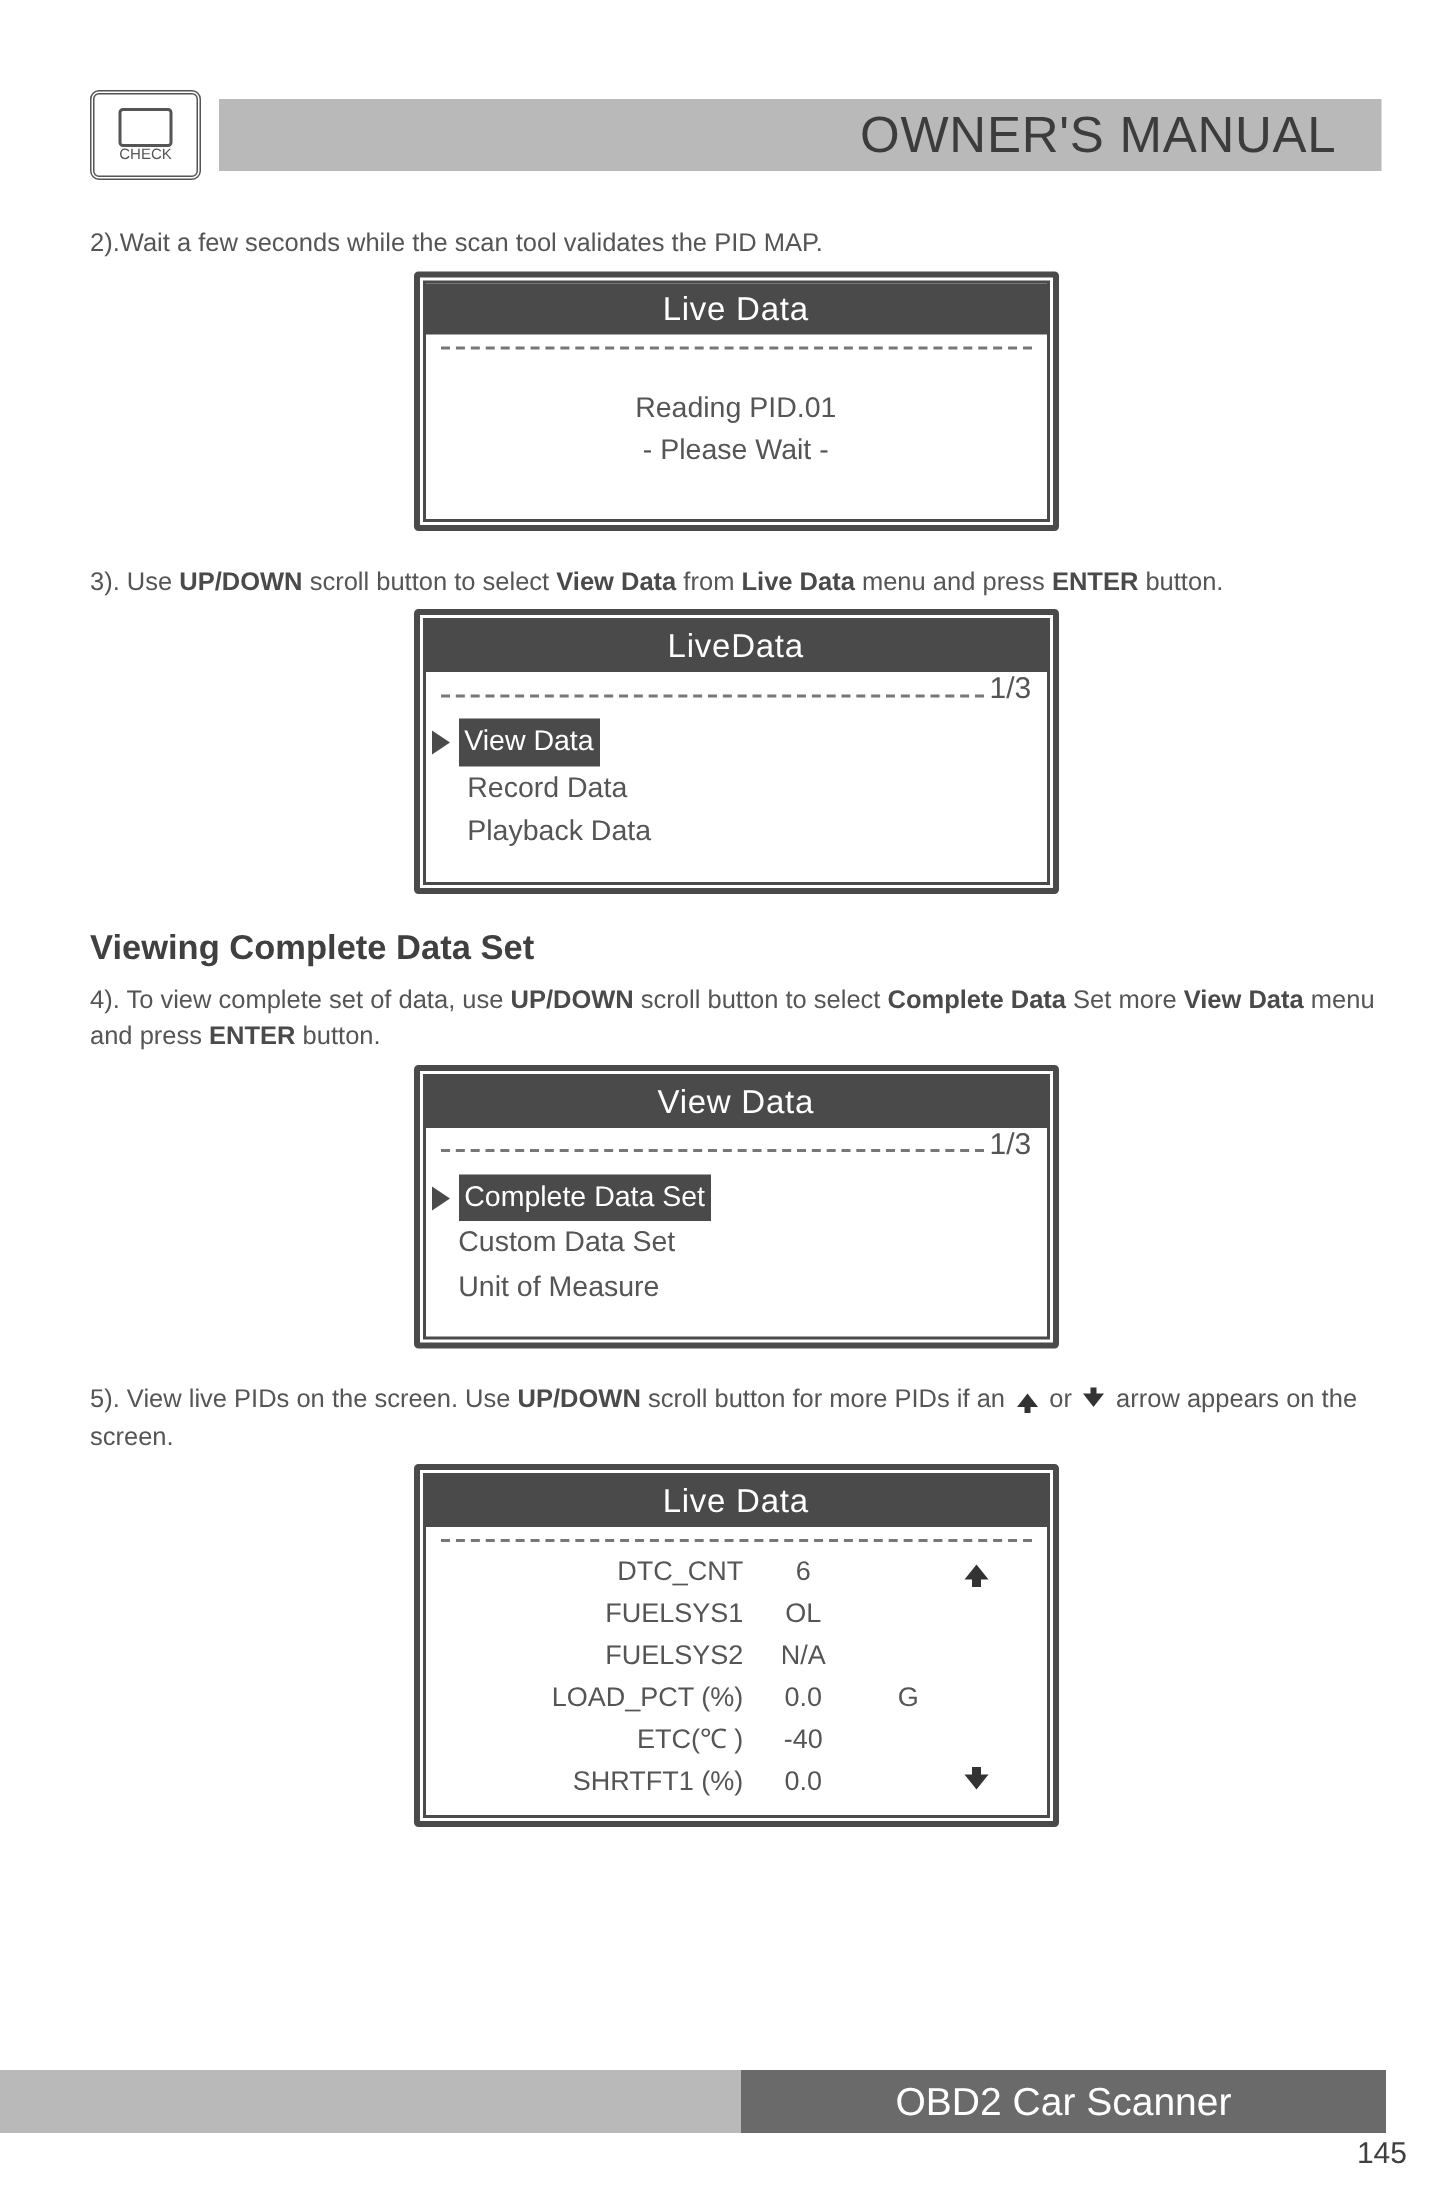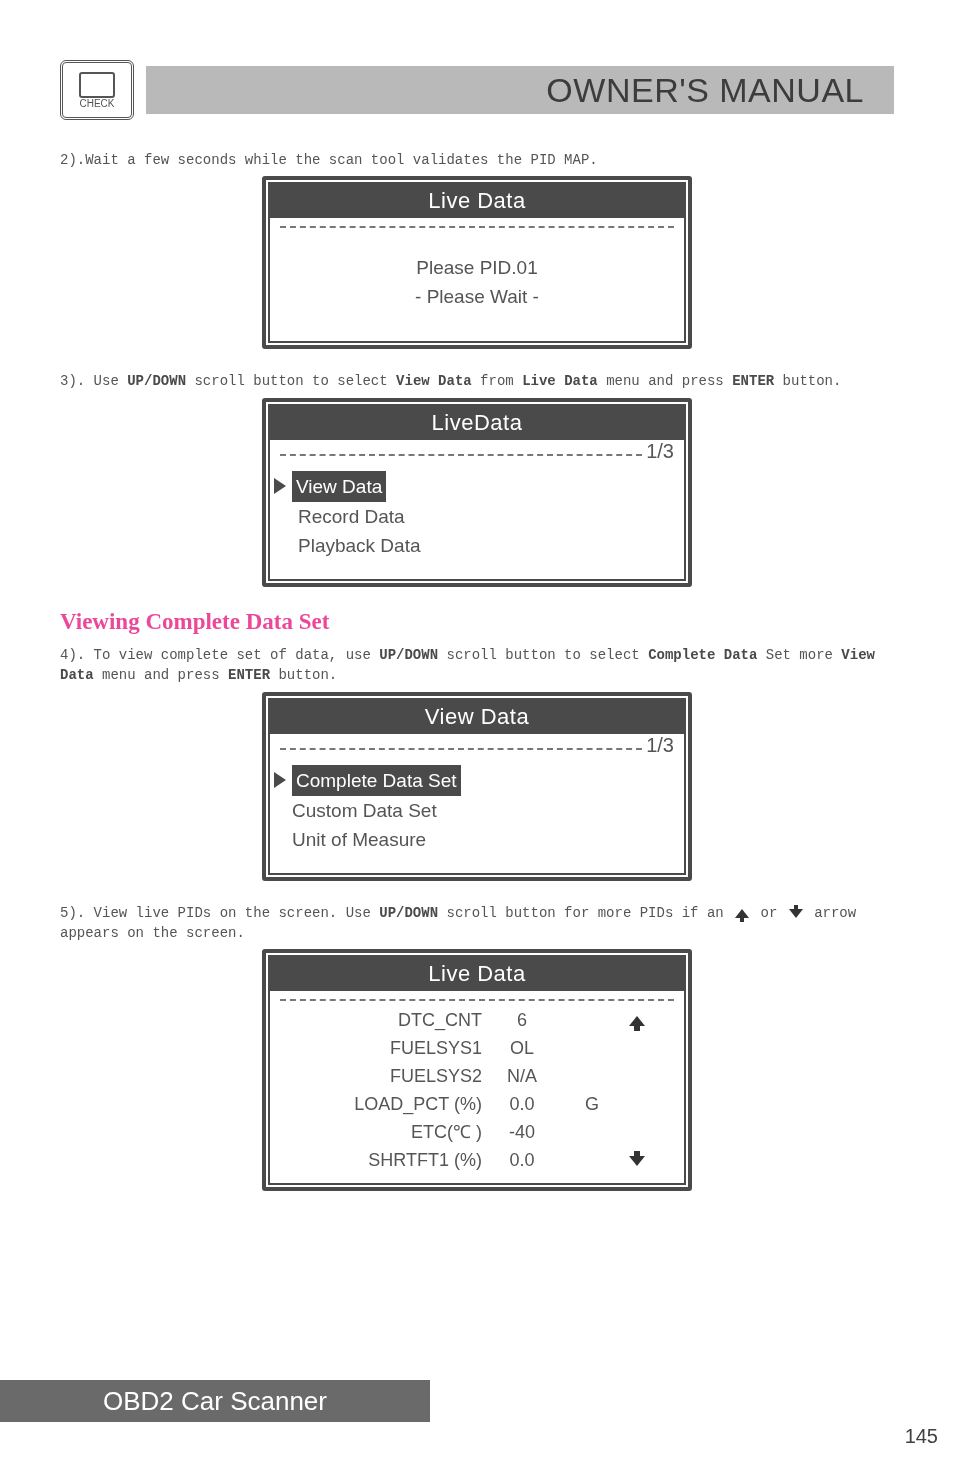--- a/index.html
+++ b/index.html
@@ -5,21 +5,21 @@
   * { margin: 0; padding: 0; box-sizing: border-box; }
   body {
     width: 954px;
     height: 1468px;
     background: #ffffff;
     font-family: Arial, Helvetica, sans-serif;
     color: #5a5a5a;
     position: relative;
   }
   .page {
-    padding: 60px 60px 0 60px;
+    padding: 60px 33px 0 60px;
   }
   .header-row {
     display: flex;
     align-items: center;
     gap: 12px;
     margin-bottom: 30px;
   }
   .engine-icon-box {
     width: 74px;
     height: 60px;
@@ -51,25 +51,24 @@
     background: #b9b9b9;
     display: flex;
     align-items: center;
     justify-content: flex-end;
     padding-right: 30px;
     color: #3c3c3c;
     font-size: 34px;
     letter-spacing: 0.5px;
   }
   .body-text {
-    font-size: 14px;
+    font-size: 17px;
     line-height: 1.45;
     color: #555;
     margin-bottom: 6px;
-    font-family: Liberation Mono, monospace;
   }
   .bold { font-weight: bold; color: #4a4a4a; }
 
   .lcd {
     width: 430px;
     margin: 6px auto 22px auto;
     border: 4px solid #4a4a4a;
     border-radius: 3px;
     background: #fff;
   }
@@ -180,30 +179,28 @@
   .inline-arrow-dn {
     width:0;height:0;display:inline-block;vertical-align:middle;
     border-left:7px solid transparent;border-right:7px solid transparent;border-top:9px solid #333;
     position:relative;margin:0 3px;
   }
   .inline-arrow-dn::after{content:"";position:absolute;left:-2px;top:-13px;width:4px;height:5px;background:#333;}
 
   .section-head {
     font-weight:bold;
     font-size:23px;
-    color:#ec4899;
+    color:#404040;
     margin: 8px 0 10px 0;
-    font-family: Liberation Serif, serif;
   }
 
   .footer {
     position:absolute;
     left:0; right:0; bottom:46px;
     display:flex;
-    flex-direction:column;
   }
   .footer .grey {
     flex:1;
     height:42px;
     background:#b9b9b9;
   }
   .footer .dark {
     width:430px;
     height:42px;
     background:#6a6a6a;
@@ -236,21 +233,21 @@
 
   <p class="body-text">2).Wait a few seconds while the scan tool validates the PID MAP.</p>
 
   <div class="lcd">
     <div class="lcd-inner">
       <div class="lcd-title">Live Data</div>
       <div class="lcd-divider">
           <div class="dashes"></div>
         </div>
       <div class="lcd-center">
-        <div>Please PID.01</div>
+        <div>Reading PID.01</div>
         <div>- Please Wait -</div>
       </div>
     </div>
   </div>
 
   <p class="body-text">
     <span>3). Use </span><span class="bold">UP/DOWN</span><span> scroll button to select </span><span class="bold">View Data</span><span> from </span><span class="bold">Live Data</span><span> menu and press </span><span class="bold">ENTER</span><span> button.</span>
   </p>
 
   <div class="lcd">

